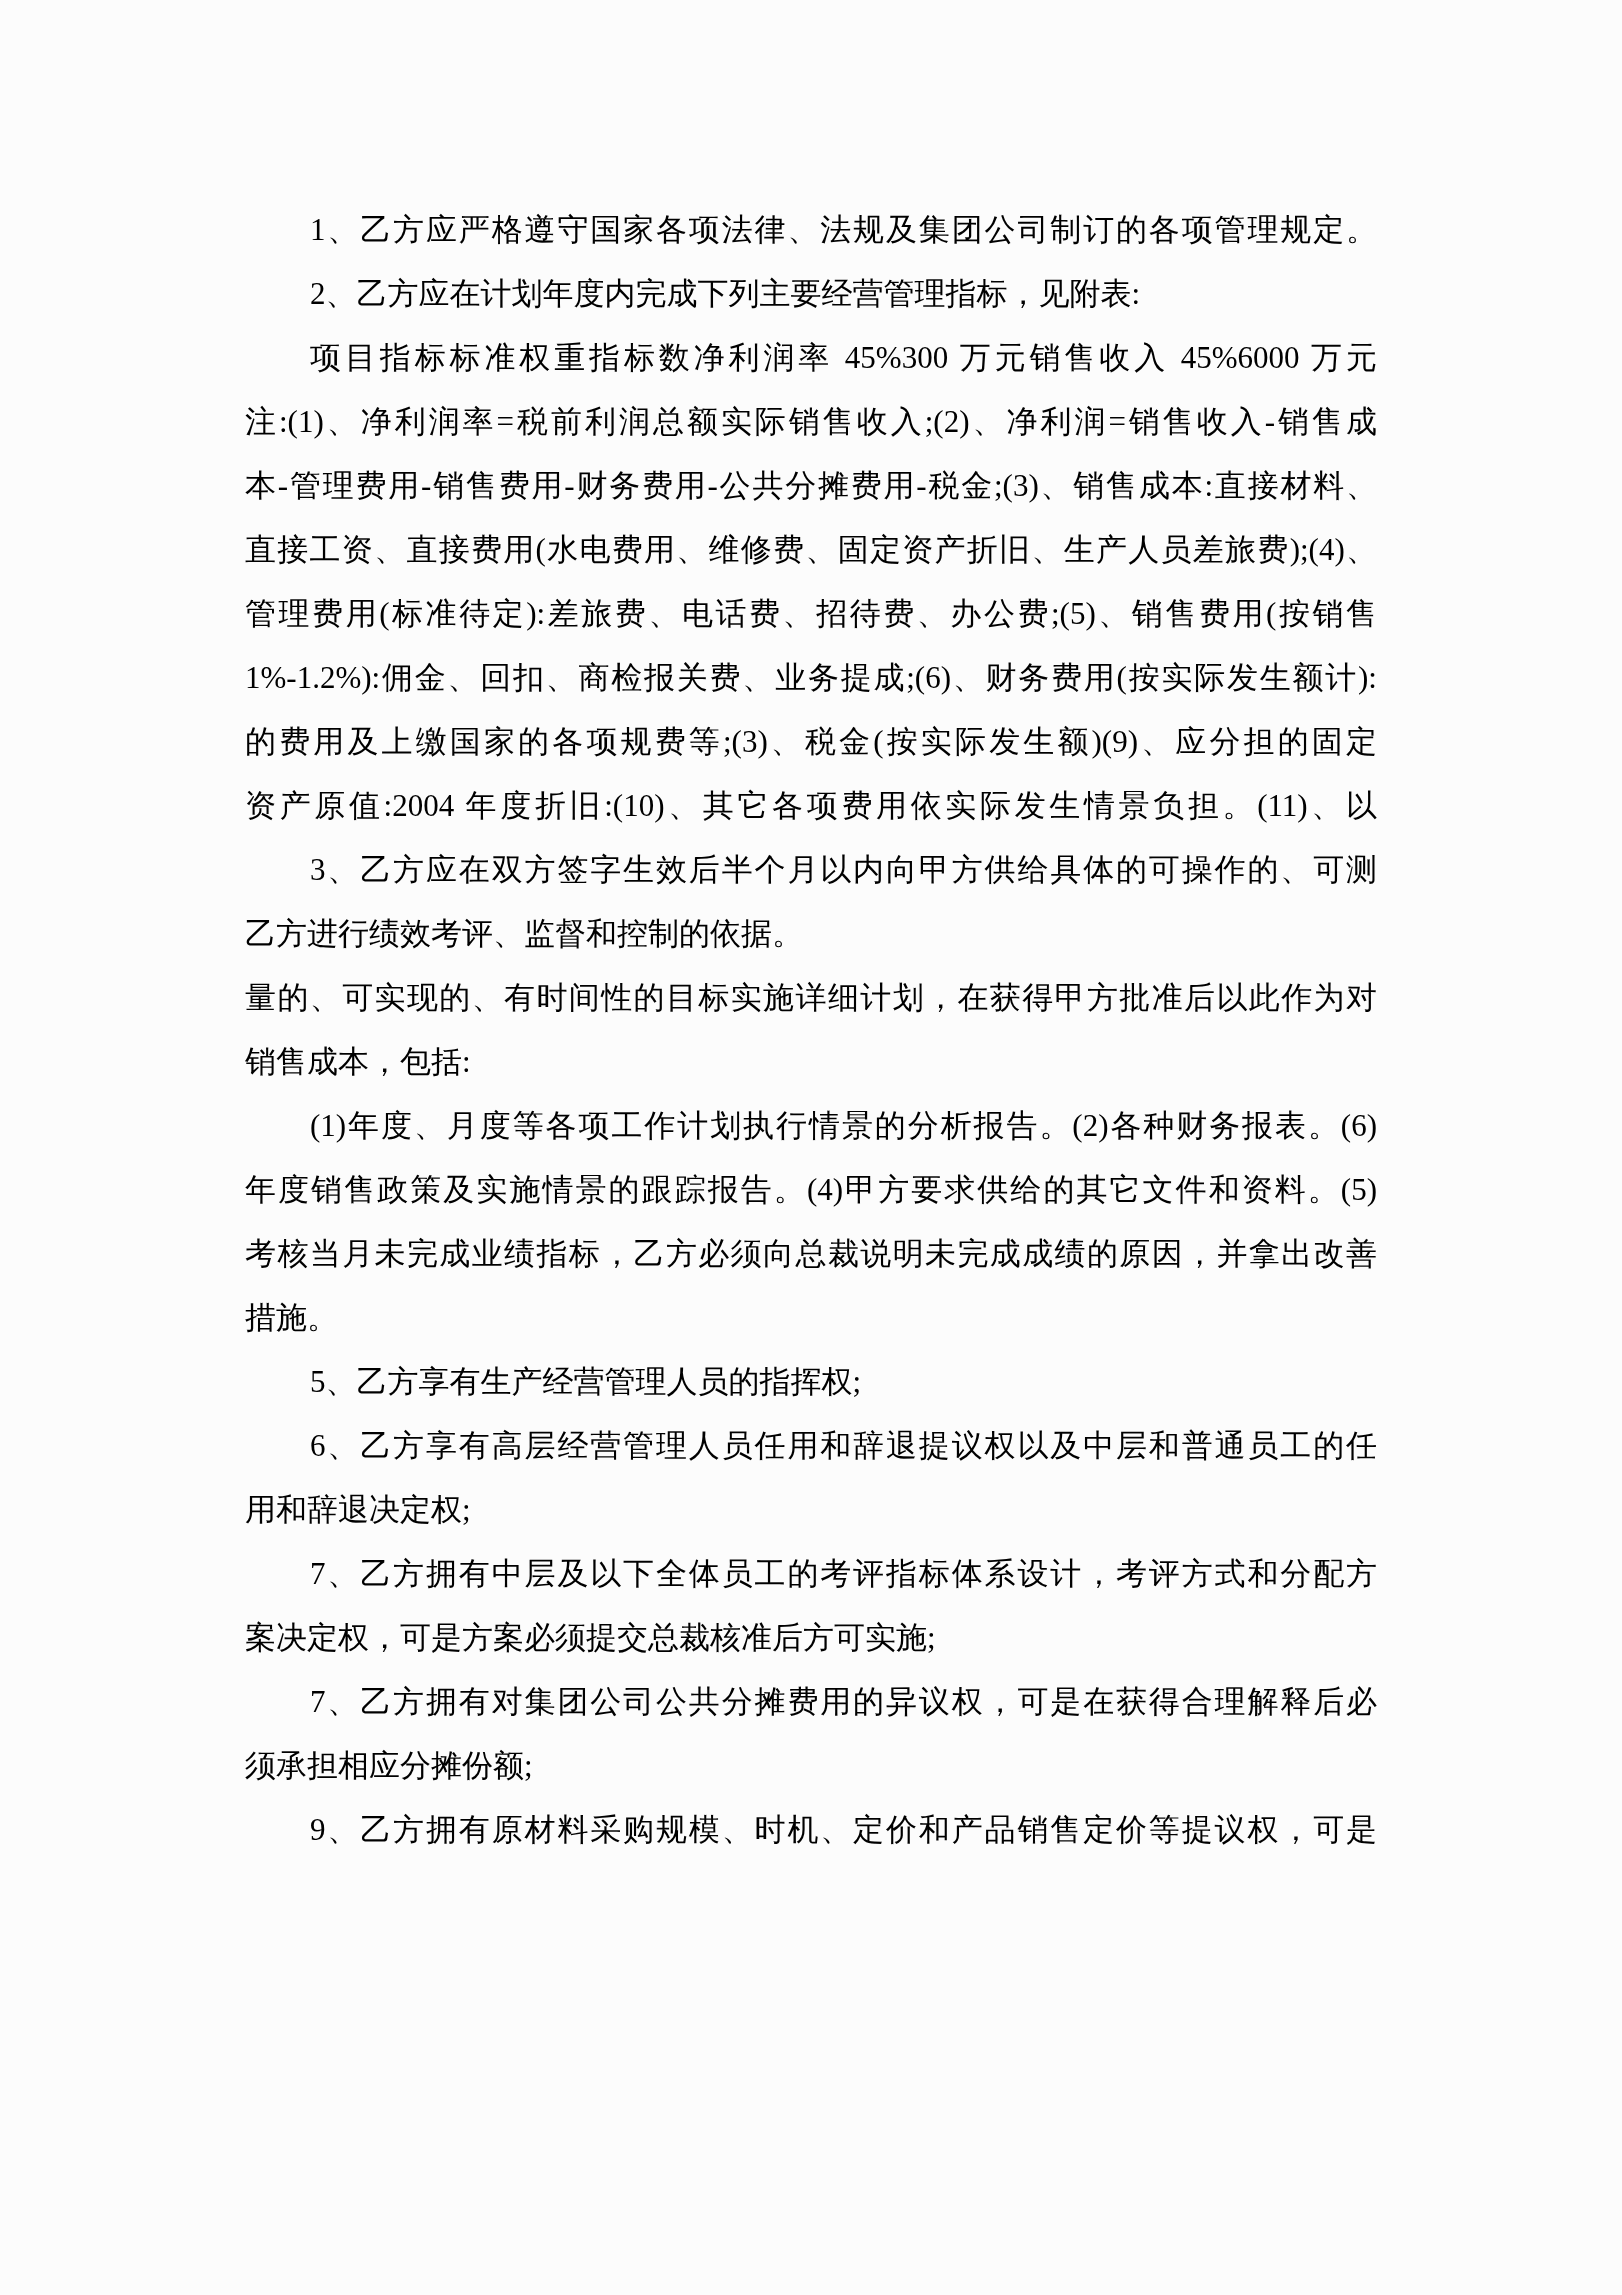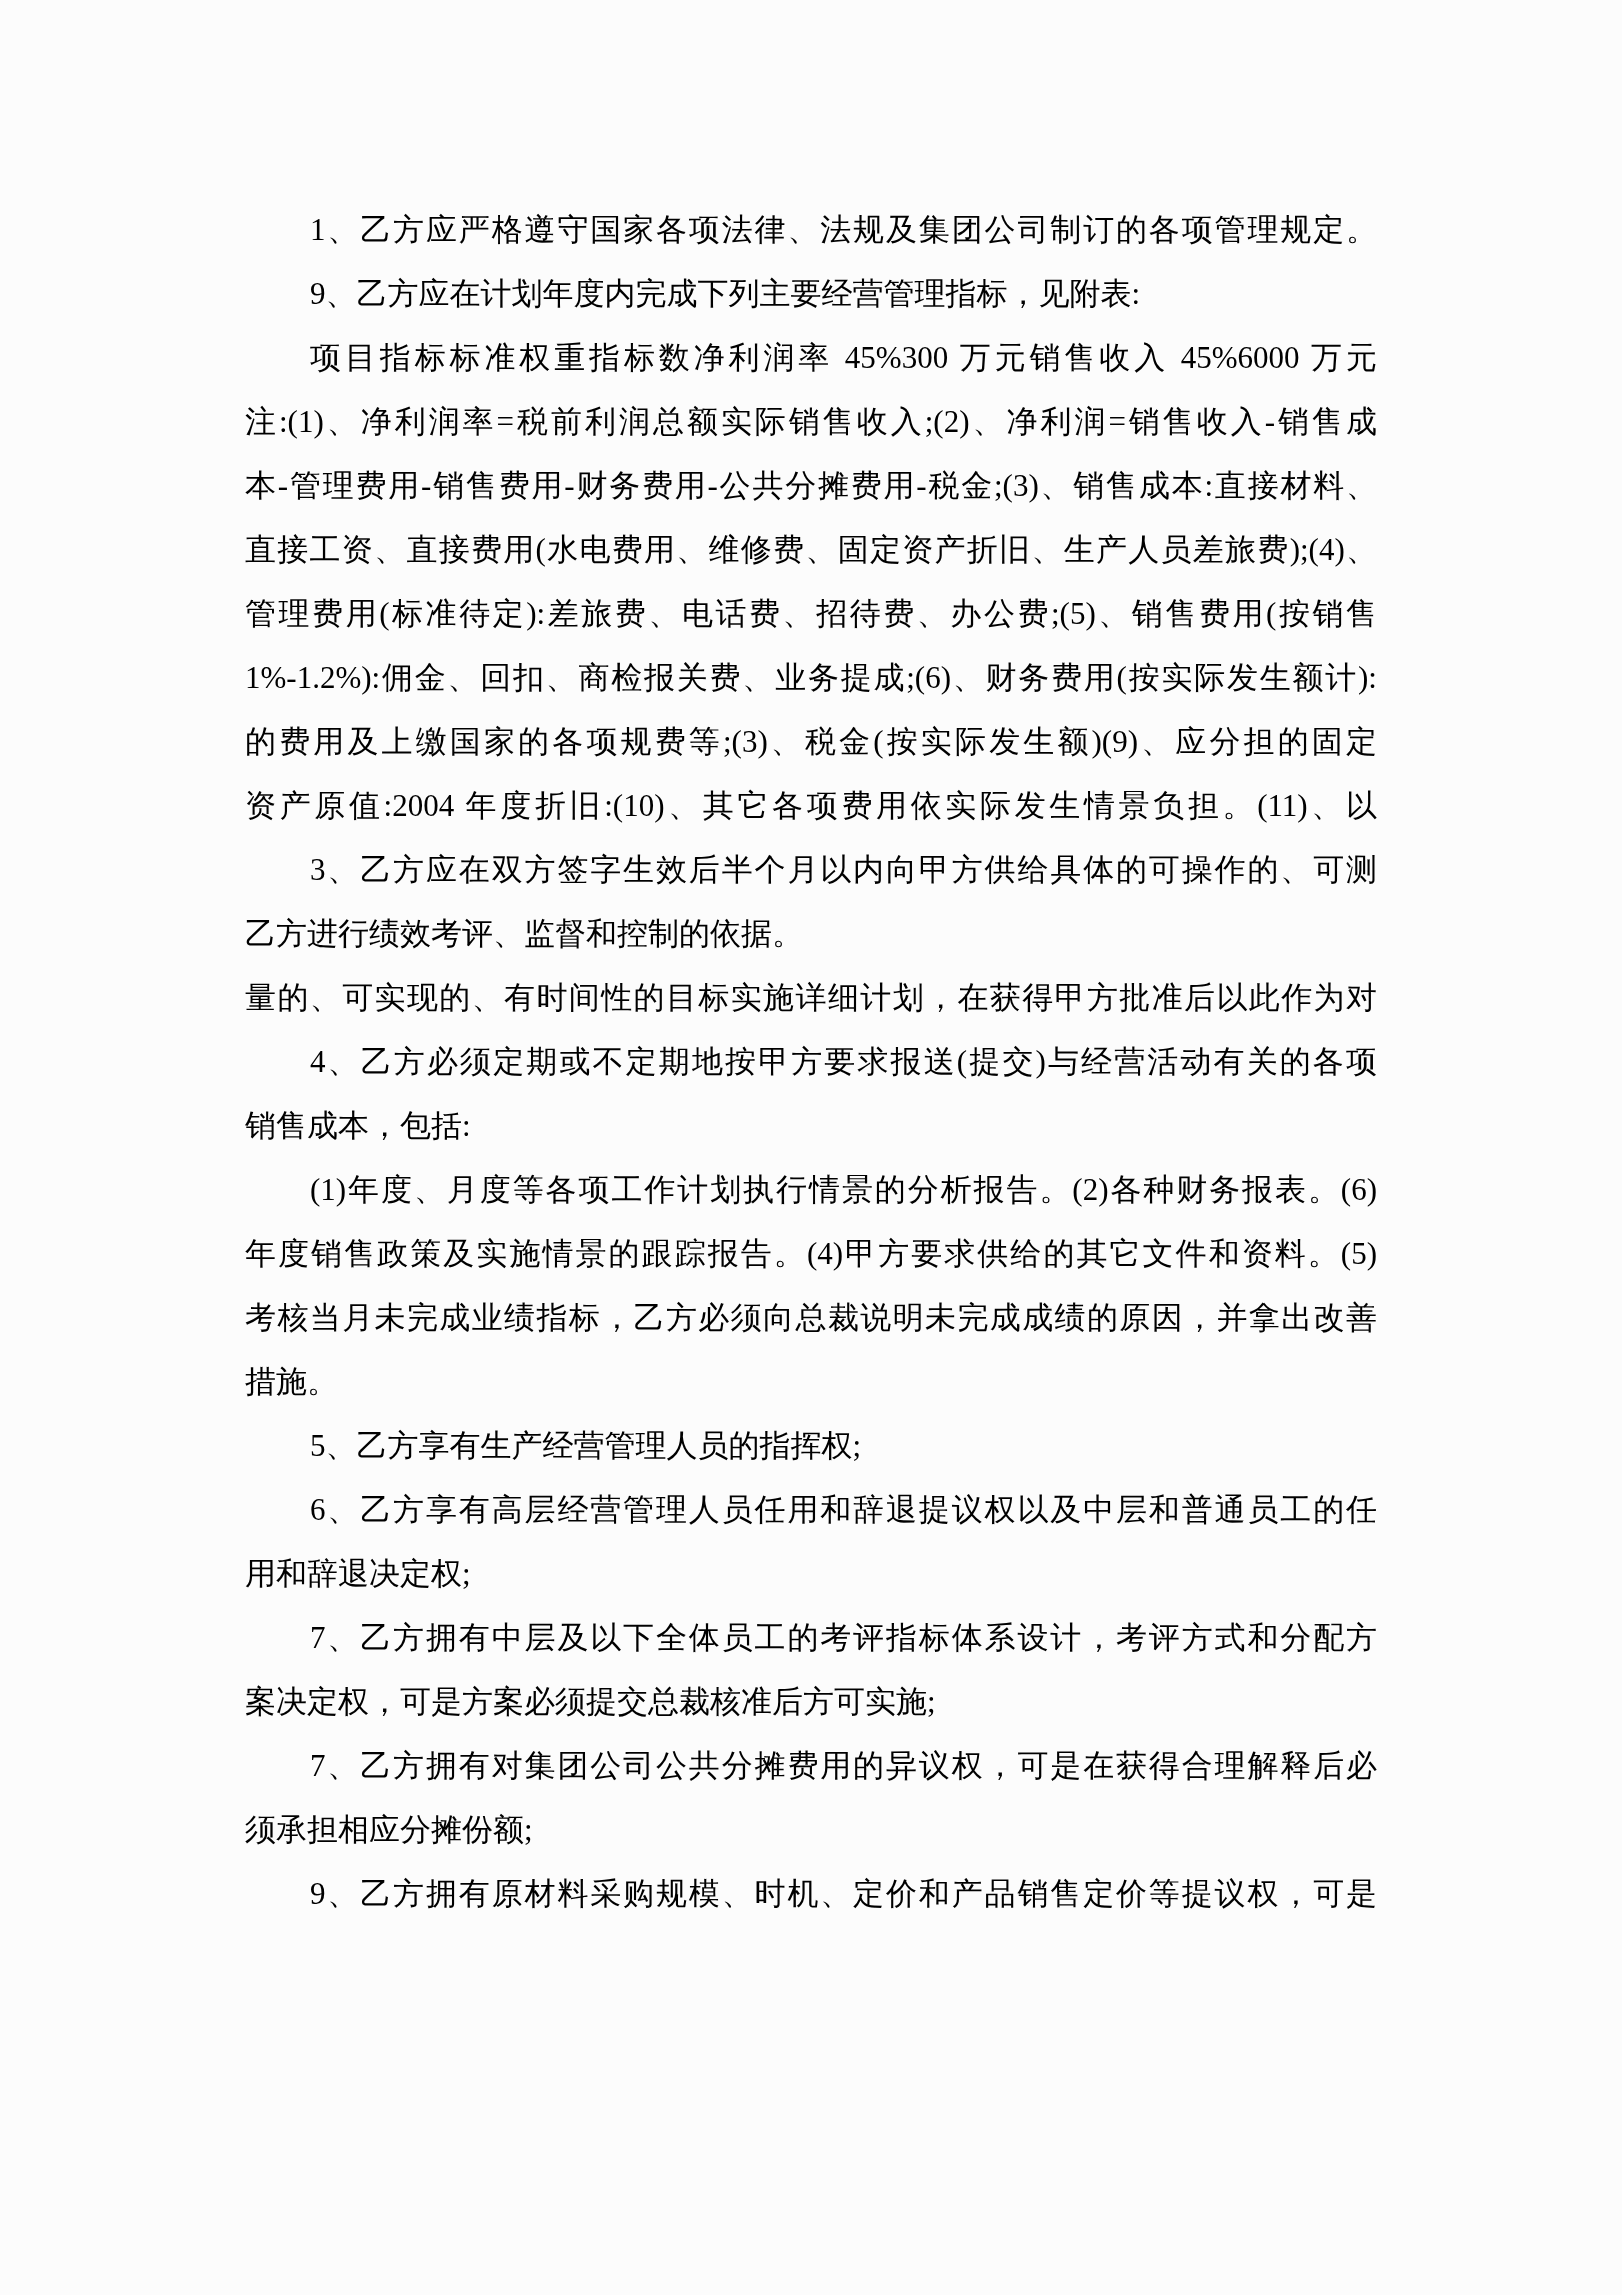--- a/index.html
+++ b/index.html
@@ -39,33 +39,32 @@
   .line.indent {
     padding-left: 65px;
   }
 </style>
 </head>
 <body>
 
 <div class="page" style="background: rgb(252, 252, 252);">
   <div class="doc-body" style="color: rgb(0, 0, 0);">
       <div class="line indent full">1、乙方应严格遵守国家各项法律、法规及集团公司制订的各项管理规定。</div>
-      <div class="line indent">9、乙方应在计划年度内完成下列主要经营管理指标，见附表:</div>
+      <div class="line indent">2、乙方应在计划年度内完成下列主要经营管理指标，见附表:</div>
       <div class="line indent full">项目指标标准权重指标数净利润率 45%300 万元销售收入 45%6000 万元</div>
       <div class="line full">注:(1)、净利润率=税前利润总额实际销售收入;(2)、净利润=销售收入-销售成</div>
       <div class="line full">本-管理费用-销售费用-财务费用-公共分摊费用-税金;(3)、销售成本:直接材料、</div>
       <div class="line full">直接工资、直接费用(水电费用、维修费、固定资产折旧、生产人员差旅费);(4)、</div>
       <div class="line full">管理费用(标准待定):差旅费、电话费、招待费、办公费;(5)、销售费用(按销售</div>
       <div class="line full">1%-1.2%):佣金、回扣、商检报关费、业务提成;(6)、财务费用(按实际发生额计):</div>
       <div class="line full">的费用及上缴国家的各项规费等;(3)、税金(按实际发生额)(9)、应分担的固定</div>
       <div class="line full">资产原值:2004 年度折旧:(10)、其它各项费用依实际发生情景负担。(11)、以</div>
       <div class="line indent full">3、乙方应在双方签字生效后半个月以内向甲方供给具体的可操作的、可测</div>
       <div class="line">乙方进行绩效考评、监督和控制的依据。</div>
       <div class="line full">量的、可实现的、有时间性的目标实施详细计划，在获得甲方批准后以此作为对</div>
-      <div class="line indent full">4、乙方必须定期或不定期地按甲方要求报送(提交)与经营活动有关的各项</div>
       <div class="line">销售成本，包括:</div>
       <div class="line indent full">(1)年度、月度等各项工作计划执行情景的分析报告。(2)各种财务报表。(6)</div>
       <div class="line full">年度销售政策及实施情景的跟踪报告。(4)甲方要求供给的其它文件和资料。(5)</div>
       <div class="line full">考核当月未完成业绩指标，乙方必须向总裁说明未完成成绩的原因，并拿出改善</div>
       <div class="line">措施。</div>
       <div class="line indent">5、乙方享有生产经营管理人员的指挥权;</div>
       <div class="line indent full">6、乙方享有高层经营管理人员任用和辞退提议权以及中层和普通员工的任</div>
       <div class="line">用和辞退决定权;</div>
       <div class="line indent full">7、乙方拥有中层及以下全体员工的考评指标体系设计，考评方式和分配方</div>
       <div class="line">案决定权，可是方案必须提交总裁核准后方可实施;</div>

